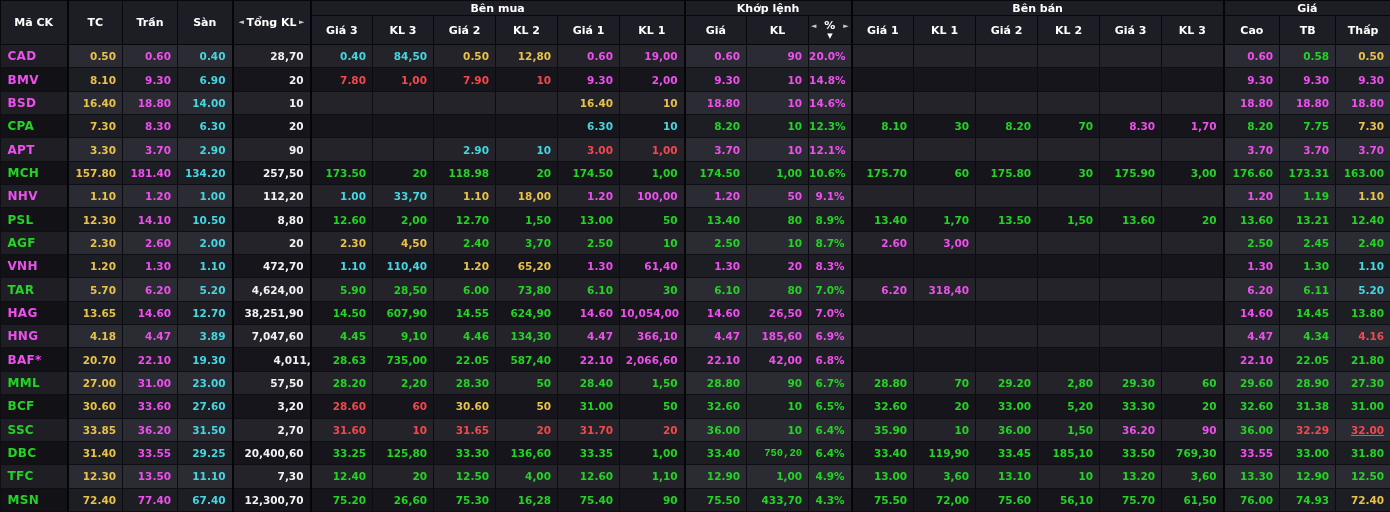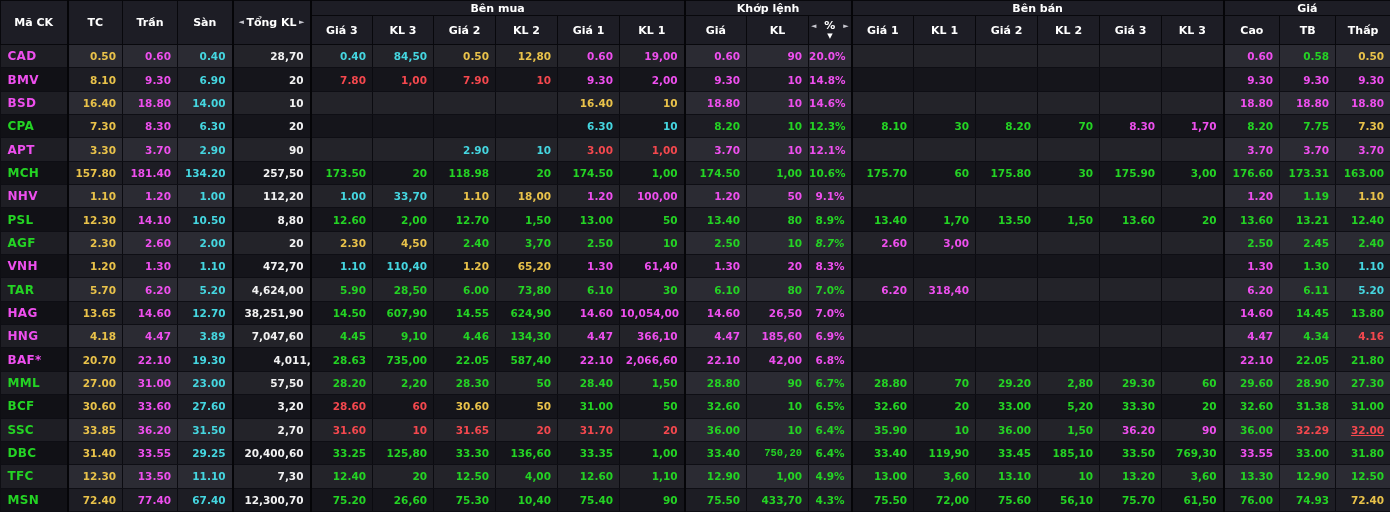--- a/index.html
+++ b/index.html
@@ -334,21 +334,21 @@
         <td class="tint" style="color: rgb(69, 214, 224);">2.00</td>
         <td class="gs" style="color: rgb(242, 242, 242);">20</td>
         <td class="gs" style="color: rgb(233, 194, 74);">2.30</td>
         <td class="" style="color: rgb(233, 194, 74);">4,50</td>
         <td class="" style="color: rgb(36, 211, 36);">2.40</td>
         <td class="" style="color: rgb(36, 211, 36);">3,70</td>
         <td class="" style="color: rgb(36, 211, 36);">2.50</td>
         <td class="" style="color: rgb(36, 211, 36);">10</td>
         <td class="tint gs" style="color: rgb(36, 211, 36);">2.50</td>
         <td class="tint" style="color: rgb(36, 211, 36);">10</td>
-        <td class="tint" style="color: rgb(36, 211, 36); font-style: italic;">8.7%</td>
+        <td class="tint" style="color: rgb(36, 211, 36);">8.7%</td>
         <td class="gs" style="color: rgb(238, 79, 238);">2.60</td>
         <td class="" style="color: rgb(238, 79, 238);">3,00</td>
         <td class=""></td>
         <td class=""></td>
         <td class=""></td>
         <td class=""></td>
         <td class="tint gs" style="color: rgb(36, 211, 36);">2.50</td>
         <td class="tint" style="color: rgb(36, 211, 36);">2.45</td>
         <td class="tint" style="color: rgb(36, 211, 36);">2.40</td>
       </tr>
@@ -604,21 +604,21 @@
       </tr>
       <tr class="r-dark">
         <td class="code" style="color: rgb(36, 211, 36);">MSN</td>
         <td class="tint gs" style="color: rgb(233, 194, 74);">72.40</td>
         <td class="tint" style="color: rgb(238, 79, 238);">77.40</td>
         <td class="tint" style="color: rgb(69, 214, 224);">67.40</td>
         <td class="gs" style="color: rgb(242, 242, 242);">12,300,70</td>
         <td class="gs" style="color: rgb(36, 211, 36);">75.20</td>
         <td class="" style="color: rgb(36, 211, 36);">26,60</td>
         <td class="" style="color: rgb(36, 211, 36);">75.30</td>
-        <td class="" style="color: rgb(36, 211, 36);">10,40</td>
+        <td class="" style="color: rgb(36, 211, 36);">16,28</td>
         <td class="" style="color: rgb(36, 211, 36);">75.40</td>
         <td class="" style="color: rgb(36, 211, 36);">90</td>
         <td class="tint gs" style="color: rgb(36, 211, 36);">75.50</td>
         <td class="tint" style="color: rgb(36, 211, 36);">433,70</td>
         <td class="tint" style="color: rgb(36, 211, 36);">4.3%</td>
         <td class="gs" style="color: rgb(36, 211, 36);">75.50</td>
         <td class="" style="color: rgb(36, 211, 36);">72,00</td>
         <td class="" style="color: rgb(36, 211, 36);">75.60</td>
         <td class="" style="color: rgb(36, 211, 36);">56,10</td>
         <td class="" style="color: rgb(36, 211, 36);">75.70</td>

